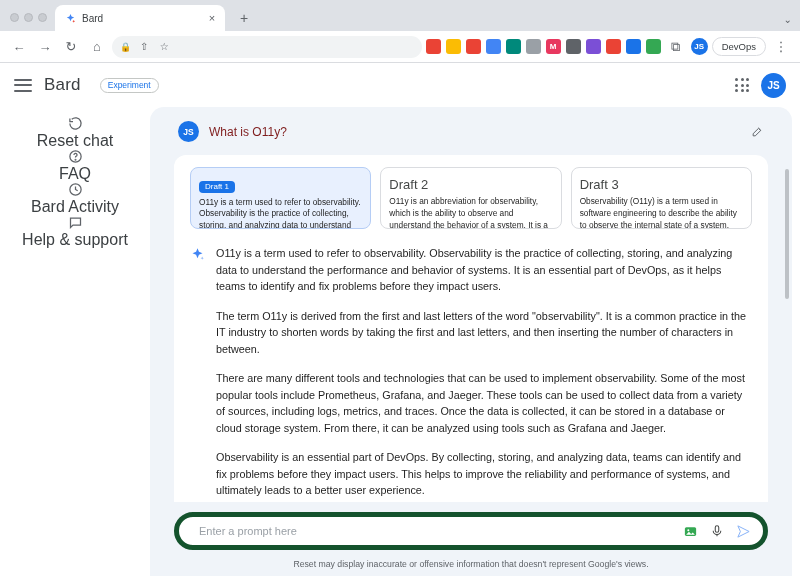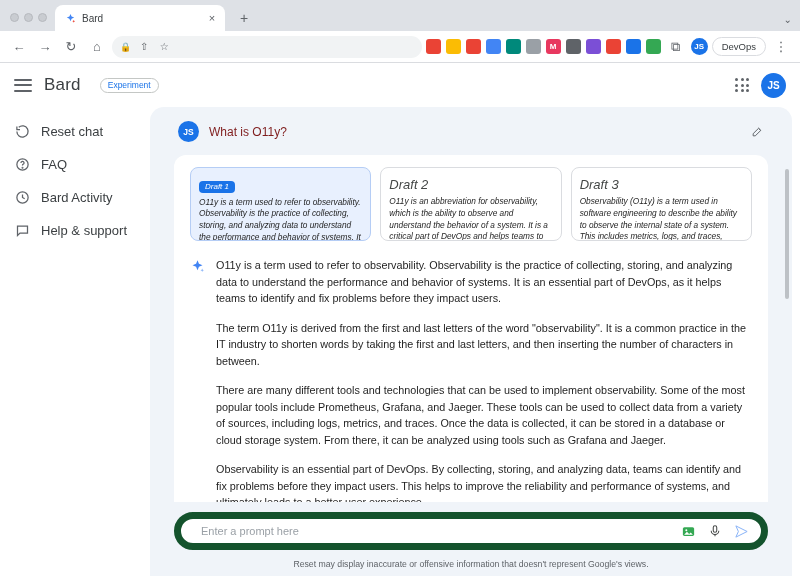--- a/index.html
+++ b/index.html
@@ -122,24 +122,25 @@
   }
 
   .body-row { flex: 1; display: flex; min-height: 0; }
 
   .sidebar {
     width: 150px; flex: 0 0 150px;
     padding: 8px 0 0 0;
     background: #fff;
   }
   .side-item {
-    display: flex; align-items: center; gap: 11px;
+    display: flex; align-items: center; gap: 1px;
     height: 33px; padding: 0 14px;
-    font-size: 13px; color: #3c4043;
+    font-size: 16px; color: #3c4043;
     border-radius: 0 16px 16px 0;
+    flex-direction: column;
   }
   .side-ico { width: 16px; height: 16px; flex: 0 0 16px; color: #5f6368; display: flex; align-items: center; justify-content: center; }
 
   .main {
     flex: 1; min-width: 0;
     background: #f0f4f9;
     border-radius: 14px 14px 0 0;
     margin: 0 8px 0 0;
     padding: 0;
     display: flex; flex-direction: column;
@@ -157,23 +158,22 @@
   .edit-ico { color: #5f6368; font-size: 13px; }
 
   .answer-card {
     background: #fff; border-radius: 12px;
     padding: 12px 16px 14px 16px;
   }
   .drafts-head { display: flex; justify-content: flex-end; align-items: center; gap: 6px; font-size: 10.5px; color: #3c4043; margin-bottom: 8px; }
   .drafts-row { display: flex; gap: 9px; margin-bottom: 16px; }
   .draft {
     flex: 1; border: 1px solid #dadce0; border-radius: 8px;
-    padding: 7px 8px 8px 8px; height: 74px; overflow: hidden;
+    padding: 7px 8px 8px 8px; height: 62px; overflow: hidden;
     background: #fff;
-    font-style: italic;
   }
   .draft.active { background: #e8f0fe; border-color: #b5cdf5; }
   .draft-label {
     display: inline-block; font-size: 13px; color: #444746;
     margin-bottom: 4px;
   }
   .draft.active .draft-label {
     background: #1a73e8; color: #fff; border-radius: 4px; padding: 1.5px 6px;
     font-size: 8px;
   }
@@ -186,21 +186,21 @@
 
   .scrollbar {
     position: absolute; right: 3px; top: 62px; width: 4px; height: 130px;
     background: #bdc1c6; border-radius: 2px;
   }
 
   .composer-wrap { padding: 10px 24px 6px 24px; background: #f0f4f9; }
   .composer {
     height: 38px; background: #fff; border-radius: 19px;
     display: flex; align-items: center; padding: 0 12px 0 18px; gap: 12px;
-    border: 7px solid #14532d;
+    border: 5px solid #14532d;
   }
   .composer input {
     flex: 1; border: 0; outline: 0; font-size: 11px; color: #1f1f1f;
     font-family: "Liberation Sans", sans-serif; background: transparent;
   }
   .composer input::placeholder { color: #9aa0a6; }
   .comp-ico { color: #5f6368; font-size: 13px; display: flex; align-items: center; }
   .send-ico { color: #8ab4f8; font-size: 13px; }
   .footnote { text-align: center; font-size: 8.7px; color: #5f6368; padding: 3px 0 7px 0; background: #f0f4f9; }
 

